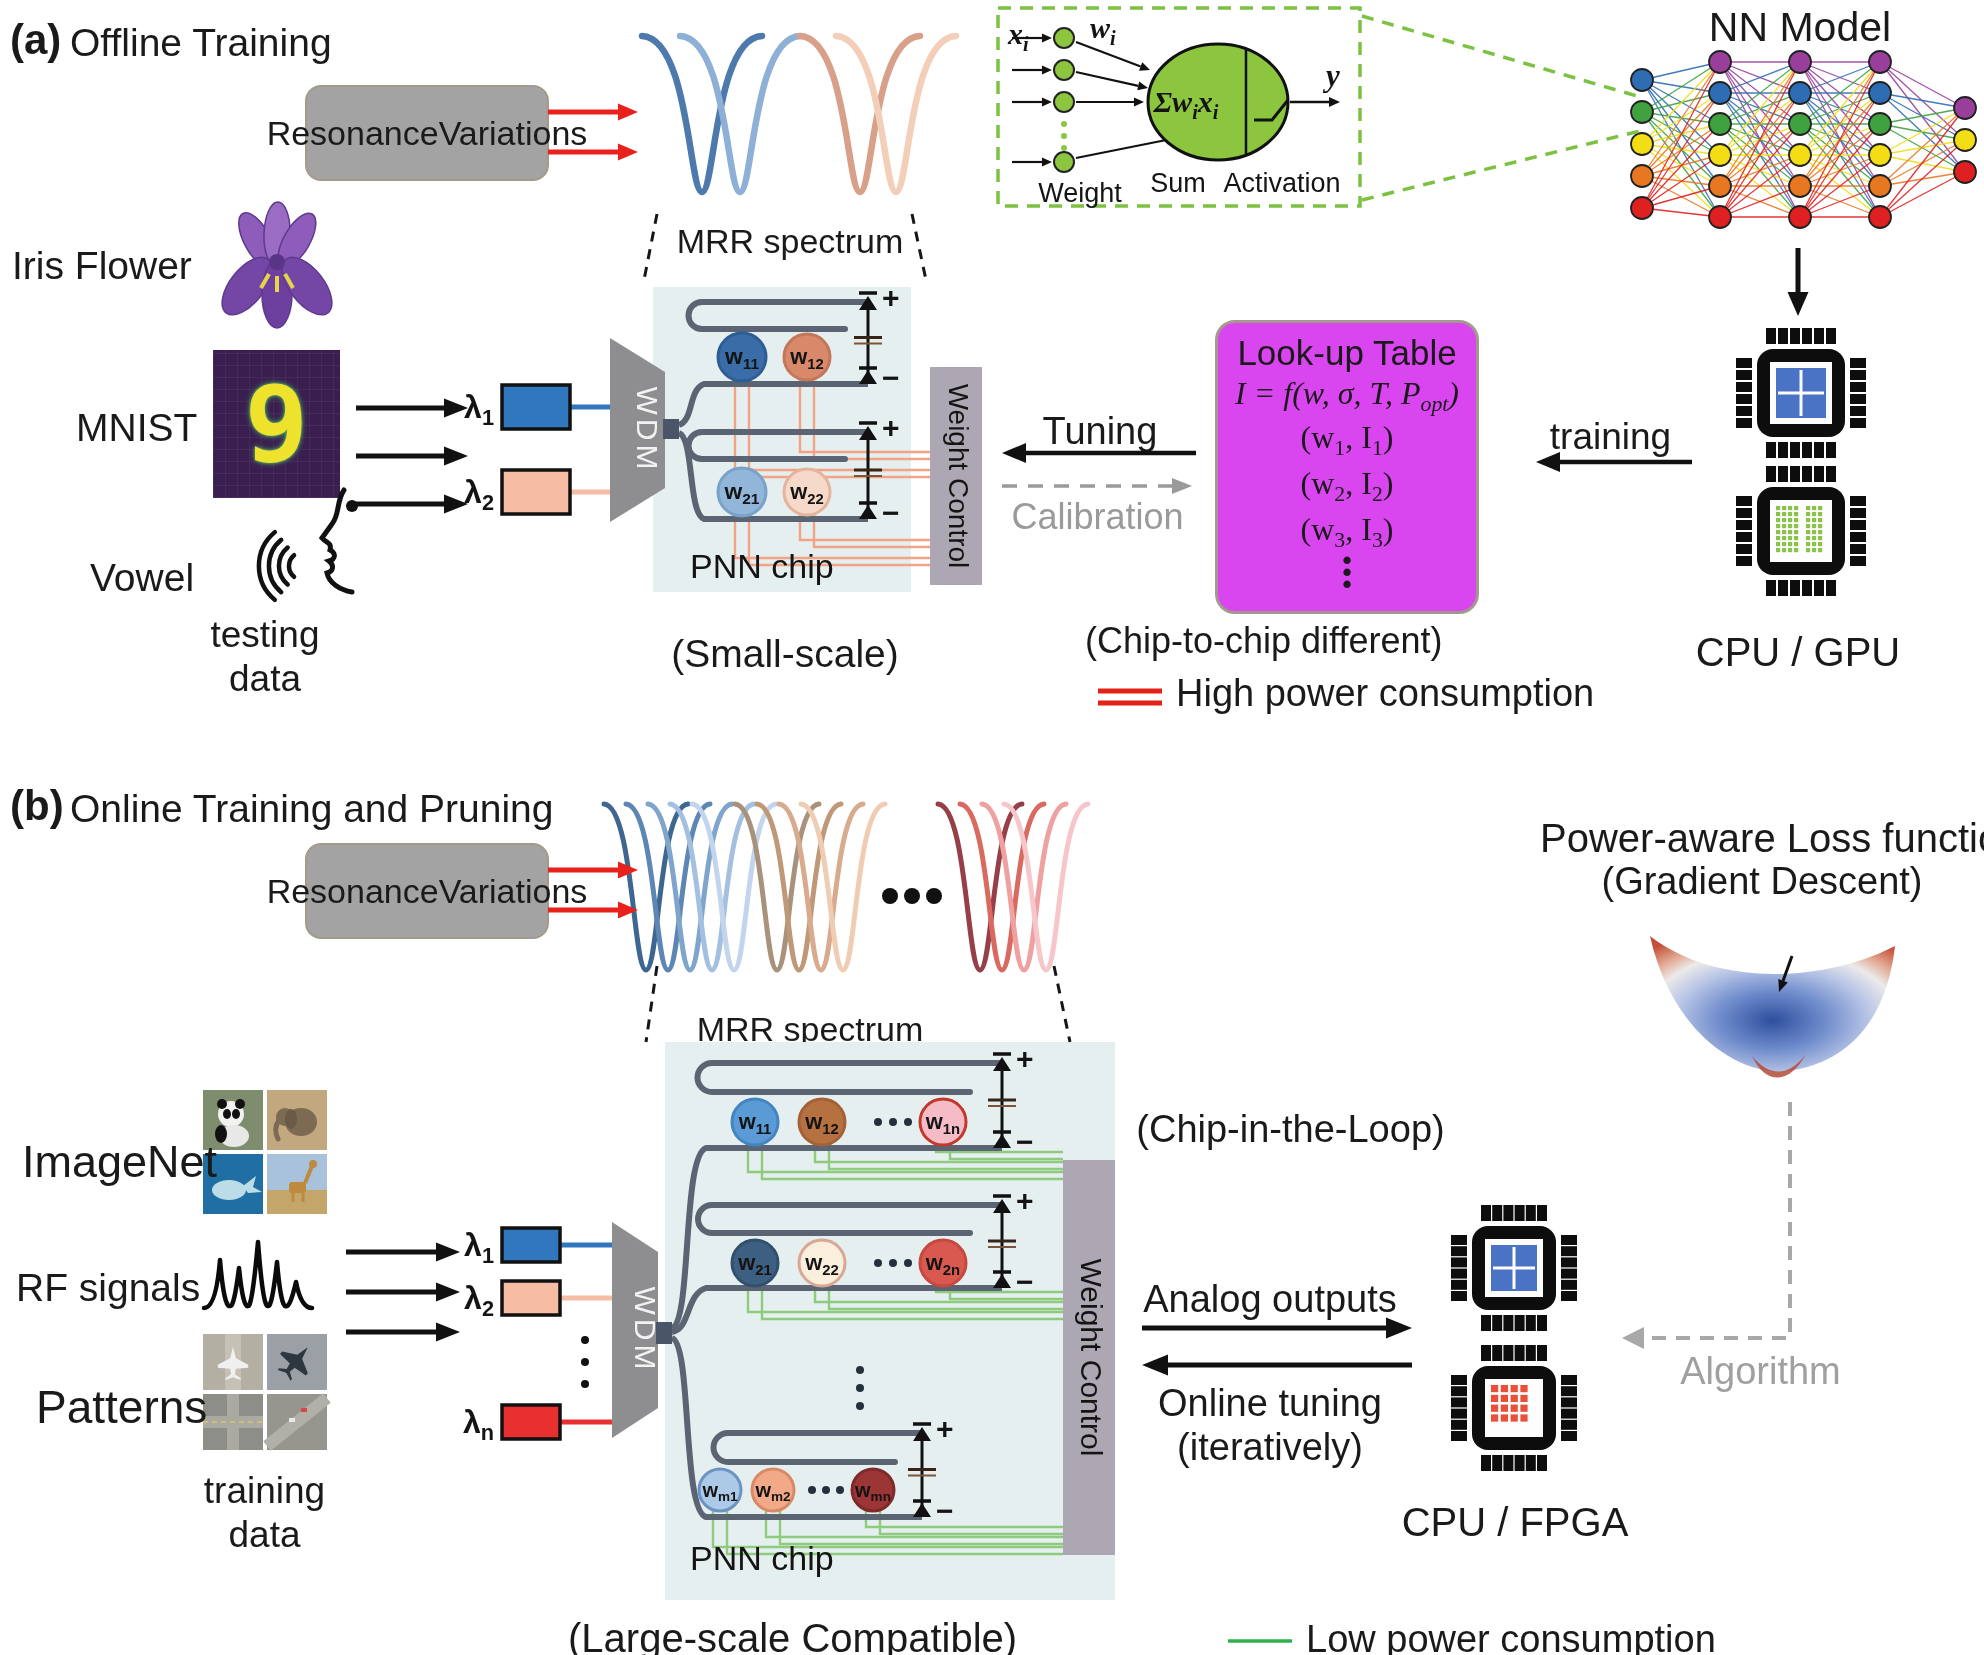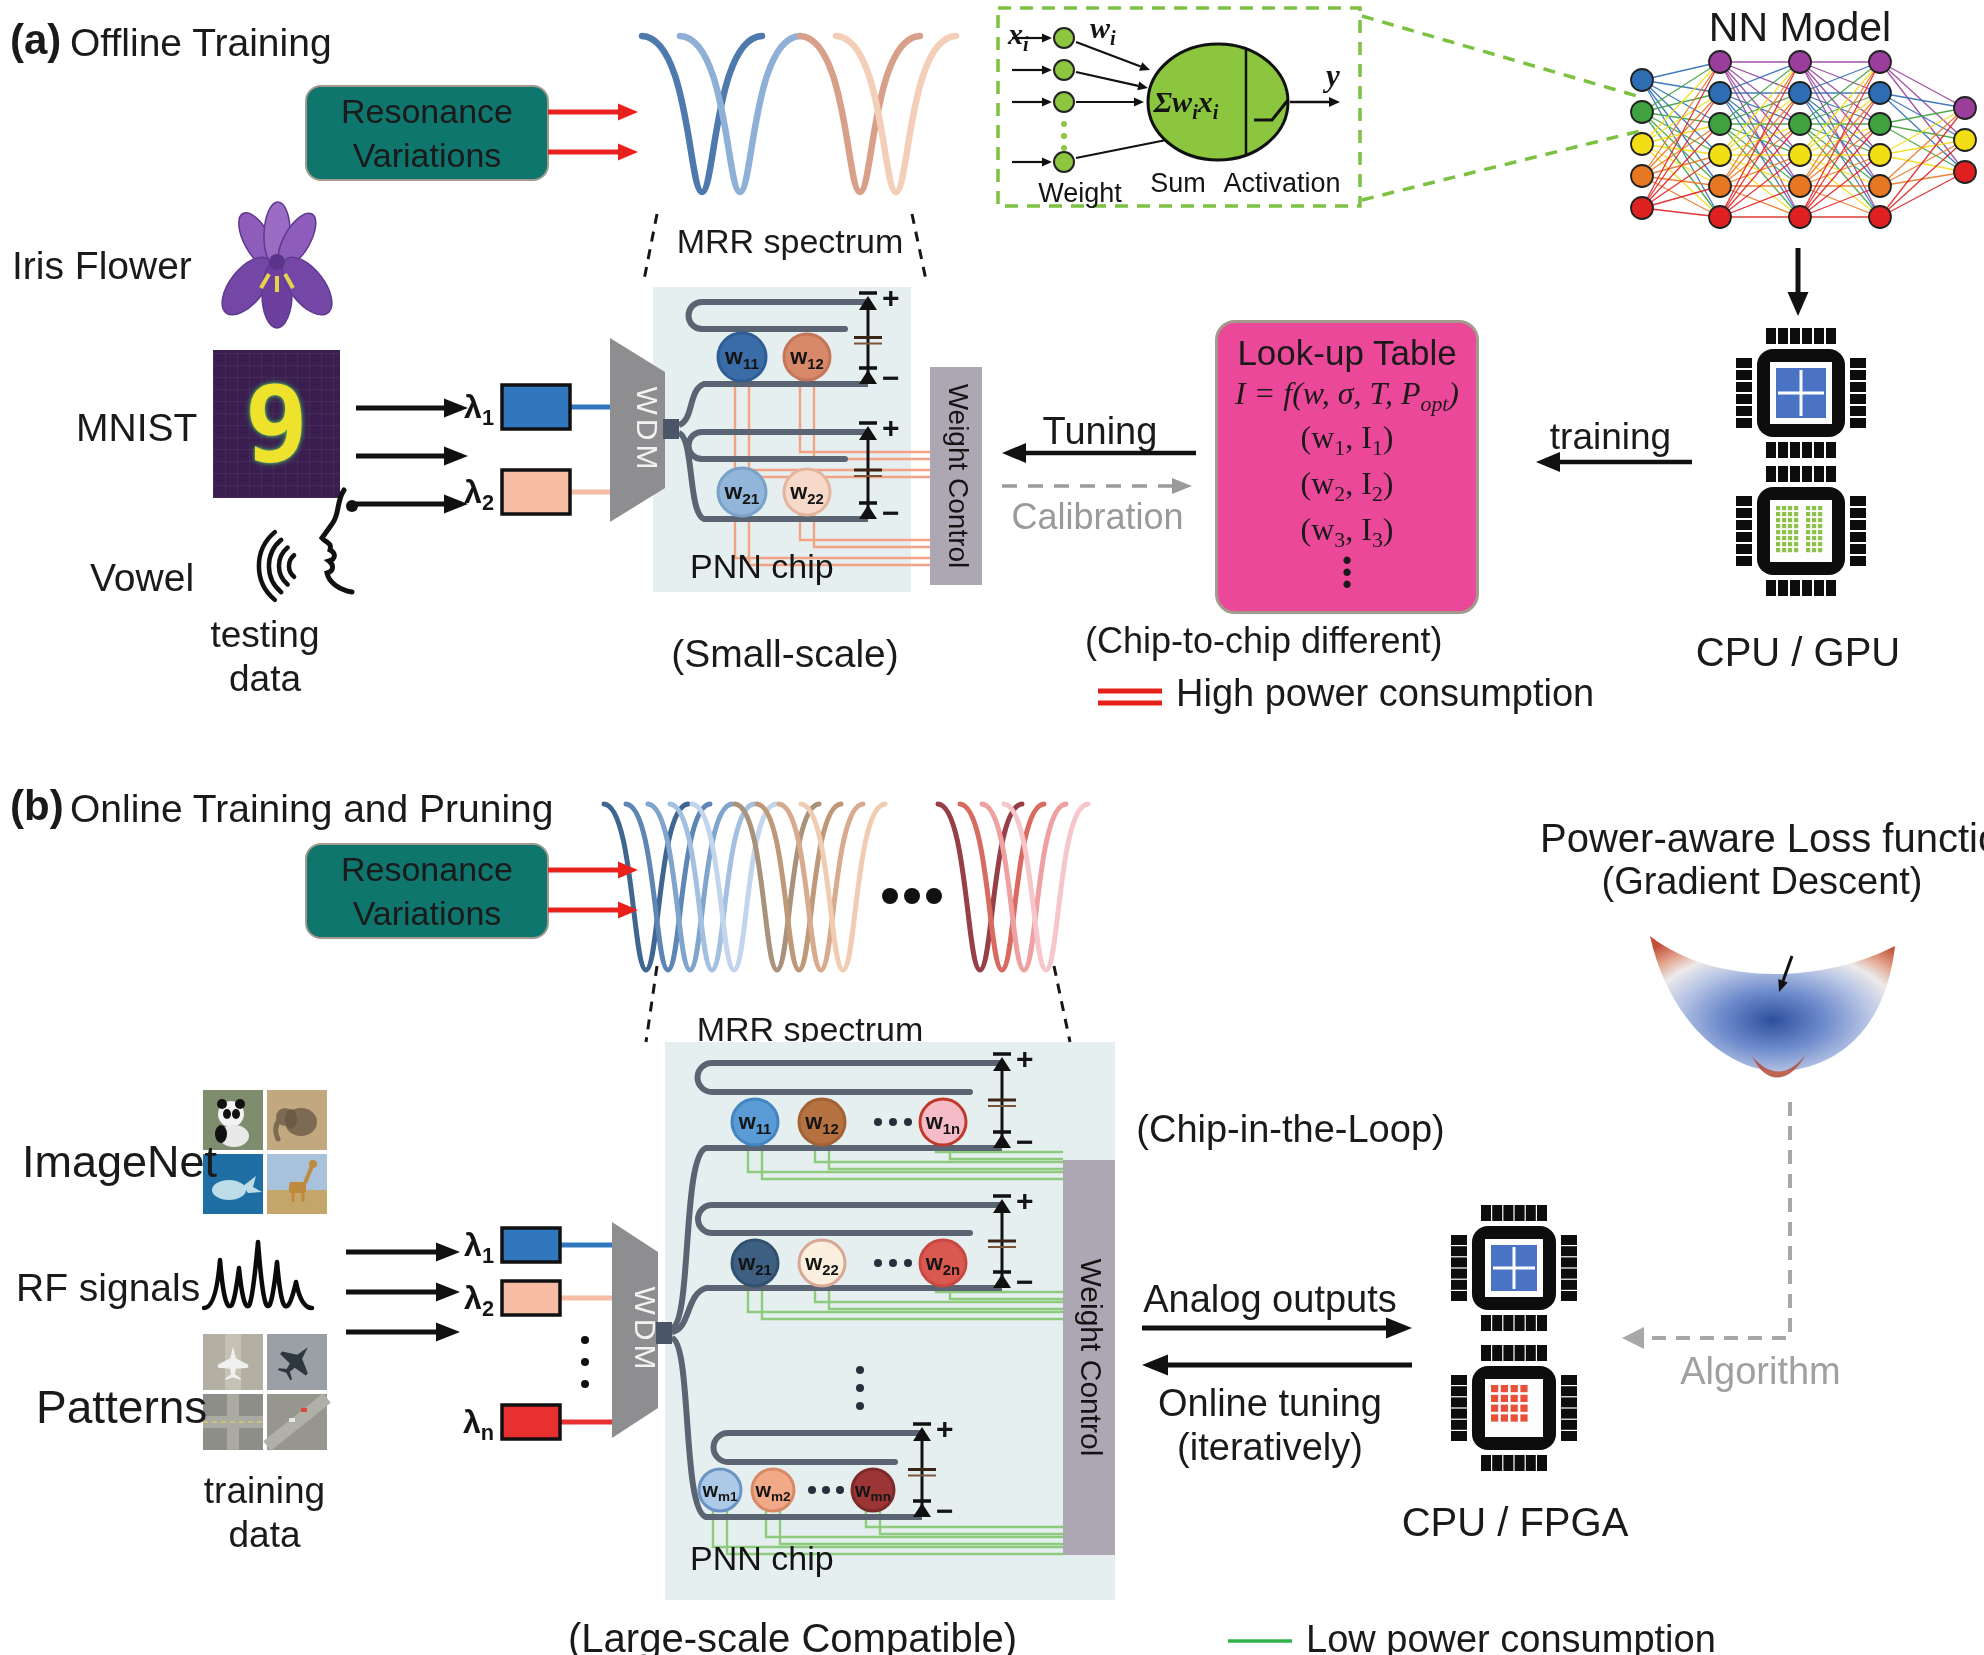--- a/index.html
+++ b/index.html
@@ -1,24 +1,24 @@
 <!DOCTYPE html>
 <html><head>
 <meta charset="utf-8">
 <style>
   html,body{margin:0;padding:0;background:#fff;}
   #canvas{position:relative;width:1984px;height:1655px;background:#ffffff;
     font-family:"Liberation Sans","DejaVu Sans",sans-serif;color:#1a1a1a;overflow:hidden;}
   .lbl{position:absolute;white-space:nowrap;color:#1a1a1a;}
-  .box{position:absolute;background:#0f766e;border:2.5px solid #a39a8d;border-radius:16px;
-    display:flex;flex-direction:column;align-items:center;justify-content:center;
+  .box{position:absolute;background:#a3a3a3;border:2.5px solid #a39a8d;border-radius:16px;
+    display:flex;flex-direction:row;align-items:center;justify-content:center;
     font-size:34px;line-height:1.3;}
   .tag{font-weight:700;font-size:42px;}
   .ttl{font-size:39px;}
-  #lookup{position:absolute;left:1215px;top:320px;width:258px;height:288px;background:#ec4899;
+  #lookup{position:absolute;left:1215px;top:320px;width:258px;height:288px;background:#d946ef;
     border:3px solid #a39a8d;border-radius:20px;text-align:center;}
   #lookup .lt{font-size:35px;margin-top:10px;}
   .serifmath{font-family:"Liberation Serif","DejaVu Serif",serif;font-weight:400;}
   #lookup .fm{font-size:32px;font-style:italic;margin-top:2px;}
   #lookup .rw{font-size:32px;line-height:1.30;}
   sub{font-size:0.68em;}
   .vd span{display:block;line-height:12px;font-size:26px;font-weight:700;}
   .gray{color:#9a9a9a;}
   #mnist{position:absolute;left:213px;top:350px;width:127px;height:148px;background:#3b1e50;
     display:flex;align-items:center;justify-content:center;

